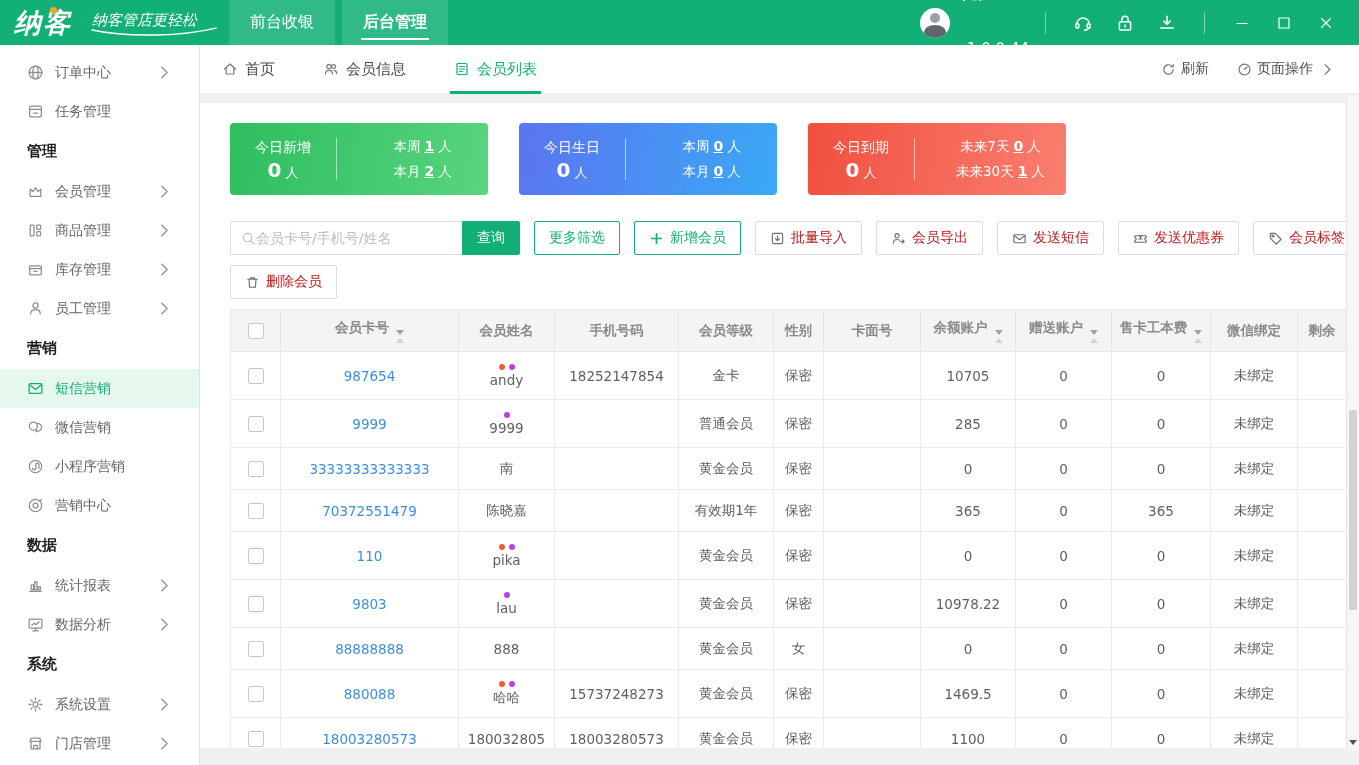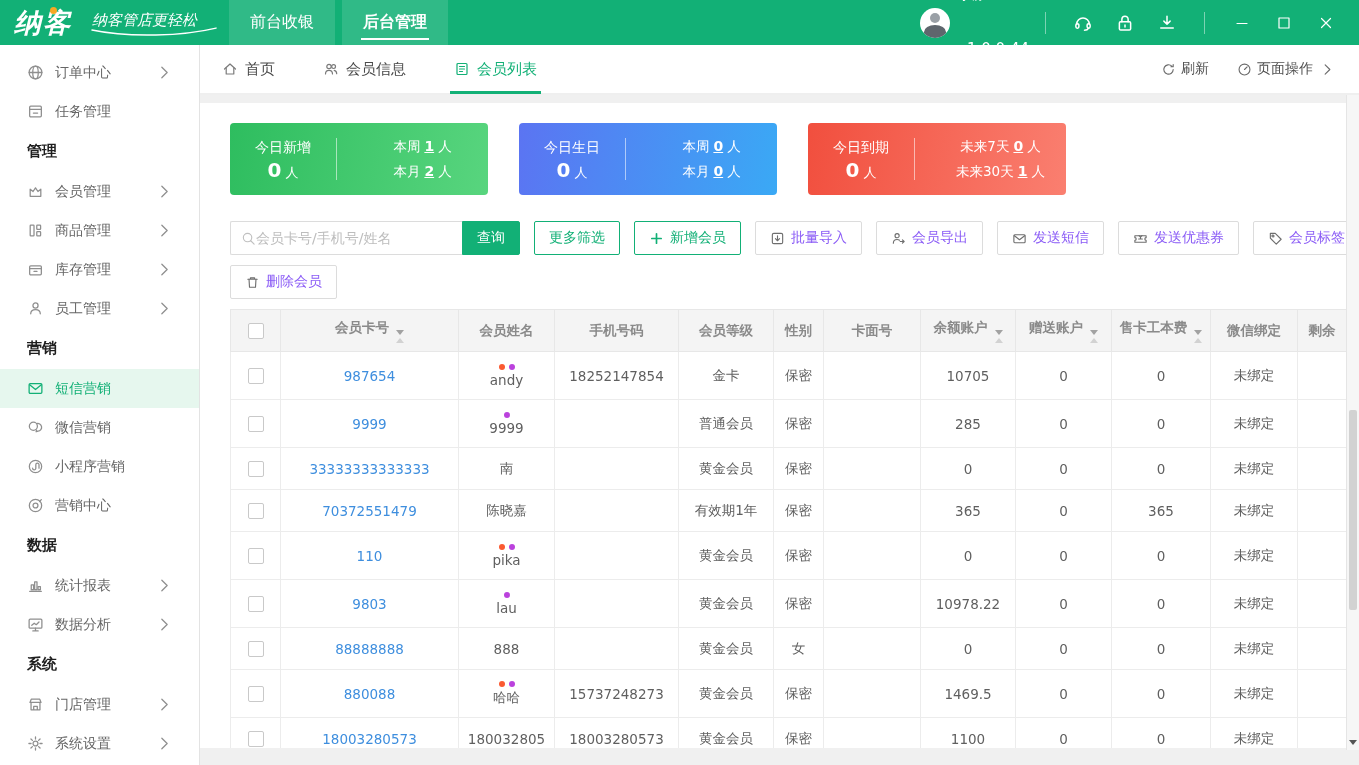--- a/index.html
+++ b/index.html
@@ -73,21 +73,21 @@
   .search-group { display:flex; }
   .search-box { width:232px; height:34px; border:1px solid #dcdcdc; border-right:none; border-radius:2px 0 0 2px; display:flex; align-items:center; padding:12px 10px; background:#fff; gap:0; }
   .search-box .icn { width:15px; height:15px; color:#c0c0c0; }
   .search-box input { border:none; outline:none; flex:1; font-size:14px; color:#555; font-family:inherit; min-width:0; }
   .search-box input::placeholder { color:#bdbdbd; }
   .btn { height:34px; display:inline-flex; align-items:center; justify-content:center; padding:0 14px; font-size:14px; border-radius:2px; gap:6px; background:#fff; cursor:default; white-space:nowrap; }
   .btn .icn { width:15px; height:15px; }
   .btn-solid { background:#12b076; border:1px solid #12b076; color:#fff; width:58px; border-radius:0 2px 2px 0; padding:0; }
   .btn-green { border:1px solid #12b076; color:#12b076; }
   .btn-green .icn svg { stroke-width:1.8; }
-  .btn-gray { border:1px solid #dcdcdc; color:#8b5cf6; }
+  .btn-gray { border:1px solid #dcdcdc; color:#b91c1c; }
   .btn-gray .icn { color:#6e6e6e; }
 
   
   .member-table { border-collapse:collapse; table-layout:fixed; width:1116px; }
   .member-table th { height:42px; background:#f4f4f4; color:#8a8a8a; font-weight:bold; font-size:13.5px; border:1px solid #e7e7e7; text-align:center; overflow:hidden; white-space:nowrap; }
   .member-table td { text-align:center; color:#5f5f5f; font-size:13.5px; border:1px solid #ececec; overflow:hidden; white-space:nowrap; }
   tr.h48 { height:48px; } tr.h42 { height:42px; }
   .card-link { color:#3e8ede; cursor:pointer; }
   .name-dots { display:flex; justify-content:center; gap:4px; margin-bottom:2px; }
   .dot { width:6px; height:6px; border-radius:50%; }
@@ -320,39 +320,39 @@
          <span class="icn side-arrow">
             <svg viewBox="0 0 16 16">
               <path d="M5.5 3L10.5 8 5.5 13"></path>
             </svg>
           </span>
        </div>
         <div class="side-section">系统</div>
         <div class="side-item">
          <span class="icn ">
             <svg viewBox="0 0 16 16">
+              <circle cx="8" cy="8" r="2.3"></circle>
+              <path d="M8 1.8v2M8 12.2v2M1.8 8h2M12.2 8h2M3.7 3.7l1.4 1.4M10.9 10.9l1.4 1.4M12.3 3.7l-1.4 1.4M5.1 10.9l-1.4 1.4"></path>
+            </svg>
+          </span>
+          <span>系统设置</span>
+         <span class="icn side-arrow">
+            <svg viewBox="0 0 16 16">
+              <path d="M5.5 3L10.5 8 5.5 13"></path>
+            </svg>
+          </span>
+       </div>
+        <div class="side-item">
+         <span class="icn ">
+            <svg viewBox="0 0 16 16">
               <path d="M2.8 6L4 3h8l1.2 3H2.8z"></path>
               <path d="M3.8 6v7h8.4V6M6.3 13v-3.2h3.4V13"></path>
             </svg>
           </span>
           <span>门店管理</span>
-         <span class="icn side-arrow">
-            <svg viewBox="0 0 16 16">
-              <path d="M5.5 3L10.5 8 5.5 13"></path>
-            </svg>
-          </span>
-       </div>
-        <div class="side-item">
-         <span class="icn ">
-            <svg viewBox="0 0 16 16">
-              <circle cx="8" cy="8" r="2.3"></circle>
-              <path d="M8 1.8v2M8 12.2v2M1.8 8h2M12.2 8h2M3.7 3.7l1.4 1.4M10.9 10.9l1.4 1.4M12.3 3.7l-1.4 1.4M5.1 10.9l-1.4 1.4"></path>
-            </svg>
-          </span>
-          <span>系统设置</span>
          <span class="icn side-arrow">
             <svg viewBox="0 0 16 16">
               <path d="M5.5 3L10.5 8 5.5 13"></path>
             </svg>
           </span>
        </div>
       </aside>
 
     <main class="main">
       <div class="tabbar">

